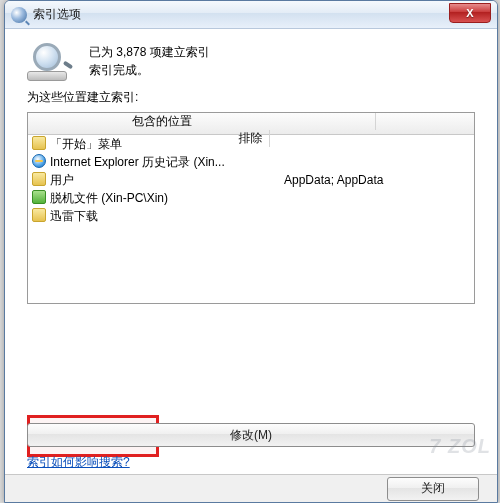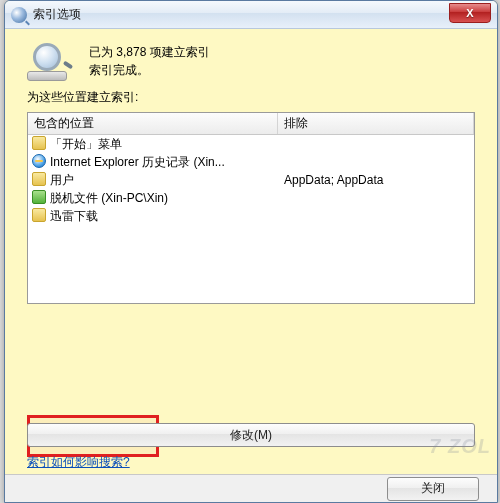--- a/index.html
+++ b/index.html
@@ -12,21 +12,21 @@
     height: 503px;
     position: relative;
     overflow: hidden;
   }
   .window {
     position: absolute;
     left: 4px;
     top: 0;
     width: 494px;
     height: 503px;
-    background: #fef9c3;
+    background: #ffffff;
     border: 1px solid #5a7aa0;
     border-radius: 6px 6px 0 0;
     box-shadow: 0 0 6px rgba(0,0,0,0.3);
     overflow: hidden;
   }
   .titlebar {
     height: 28px;
     background: linear-gradient(#f5f9fd, #e3ecf6 45%, #d3e1f0 46%, #e8f0fa);
     border-bottom: 1px solid #b8c8dc;
     display: flex;
@@ -101,20 +101,21 @@
     height: 192px;
     overflow: hidden;
     background: #fff;
   }
   .list-head {
     display: flex;
     background: linear-gradient(#fcfcfc, #ececec);
     border-bottom: 1px solid #c8c8c8;
     height: 22px;
     align-items: center;
+    flex-direction: column;
   }
   .list-head .col {
     padding: 0 6px;
     border-right: 1px solid #d4d4d4;
     height: 100%;
     display: flex; align-items: center;
   }
   .col-loc { width: 250px; }
   .col-excl { flex: 1; }
   .list-body .row {

